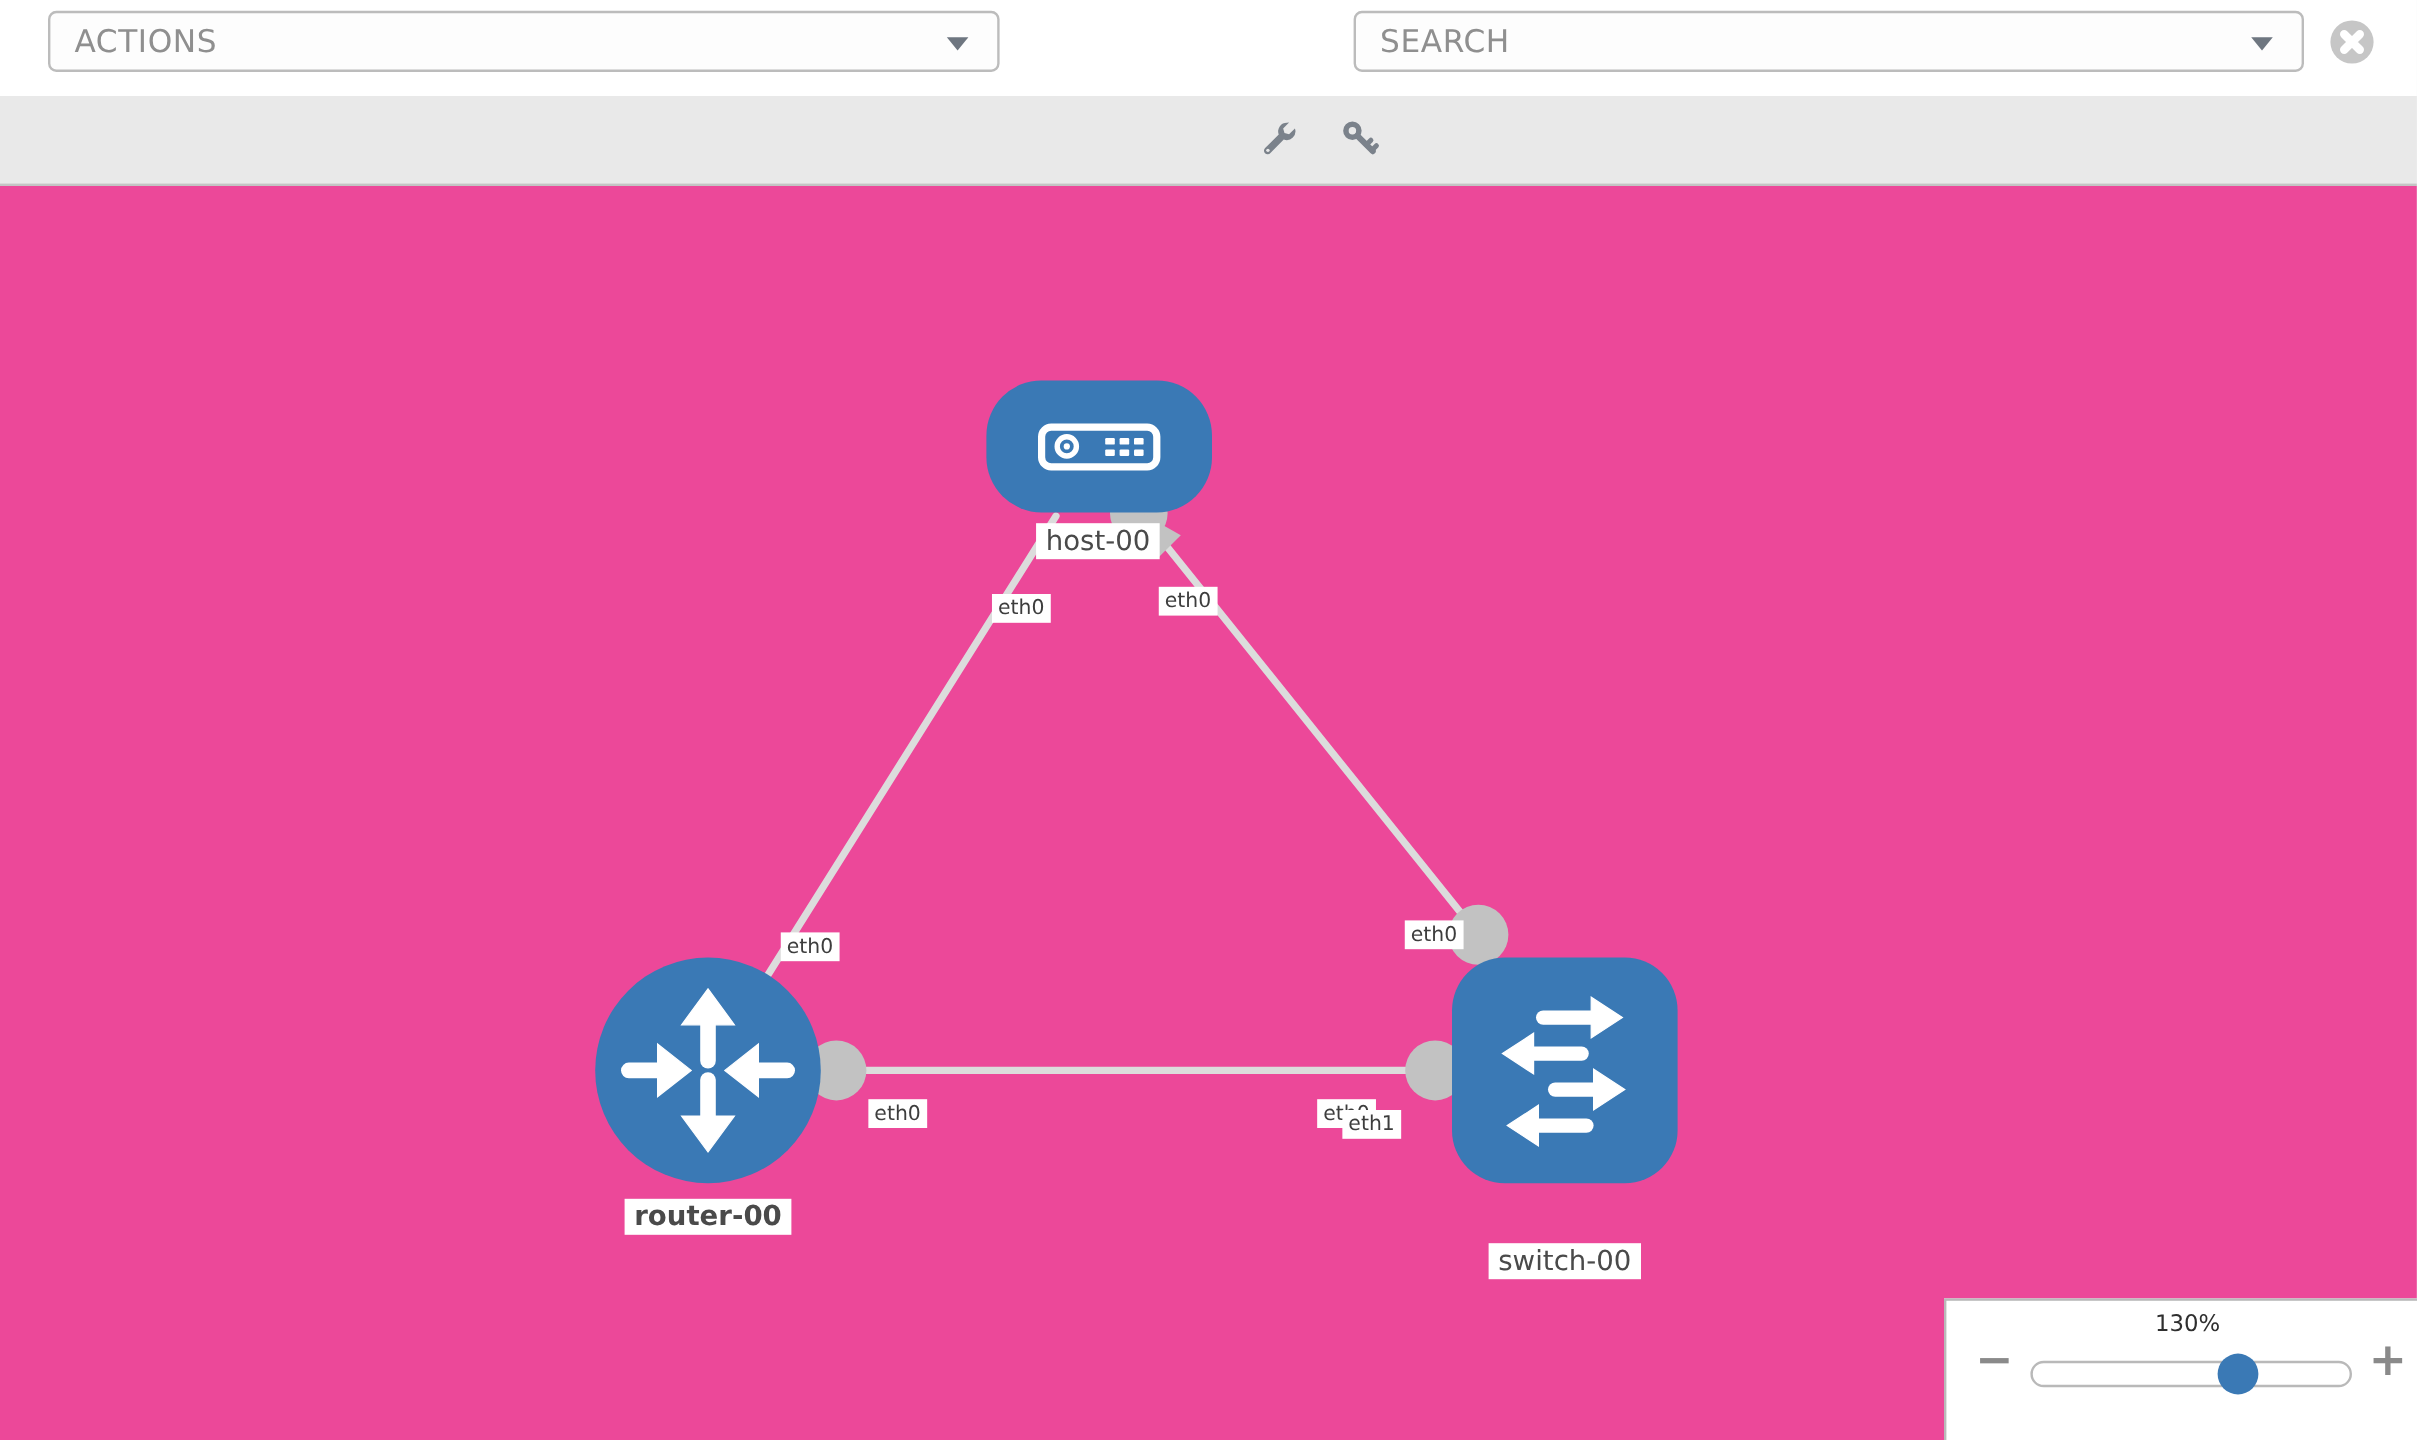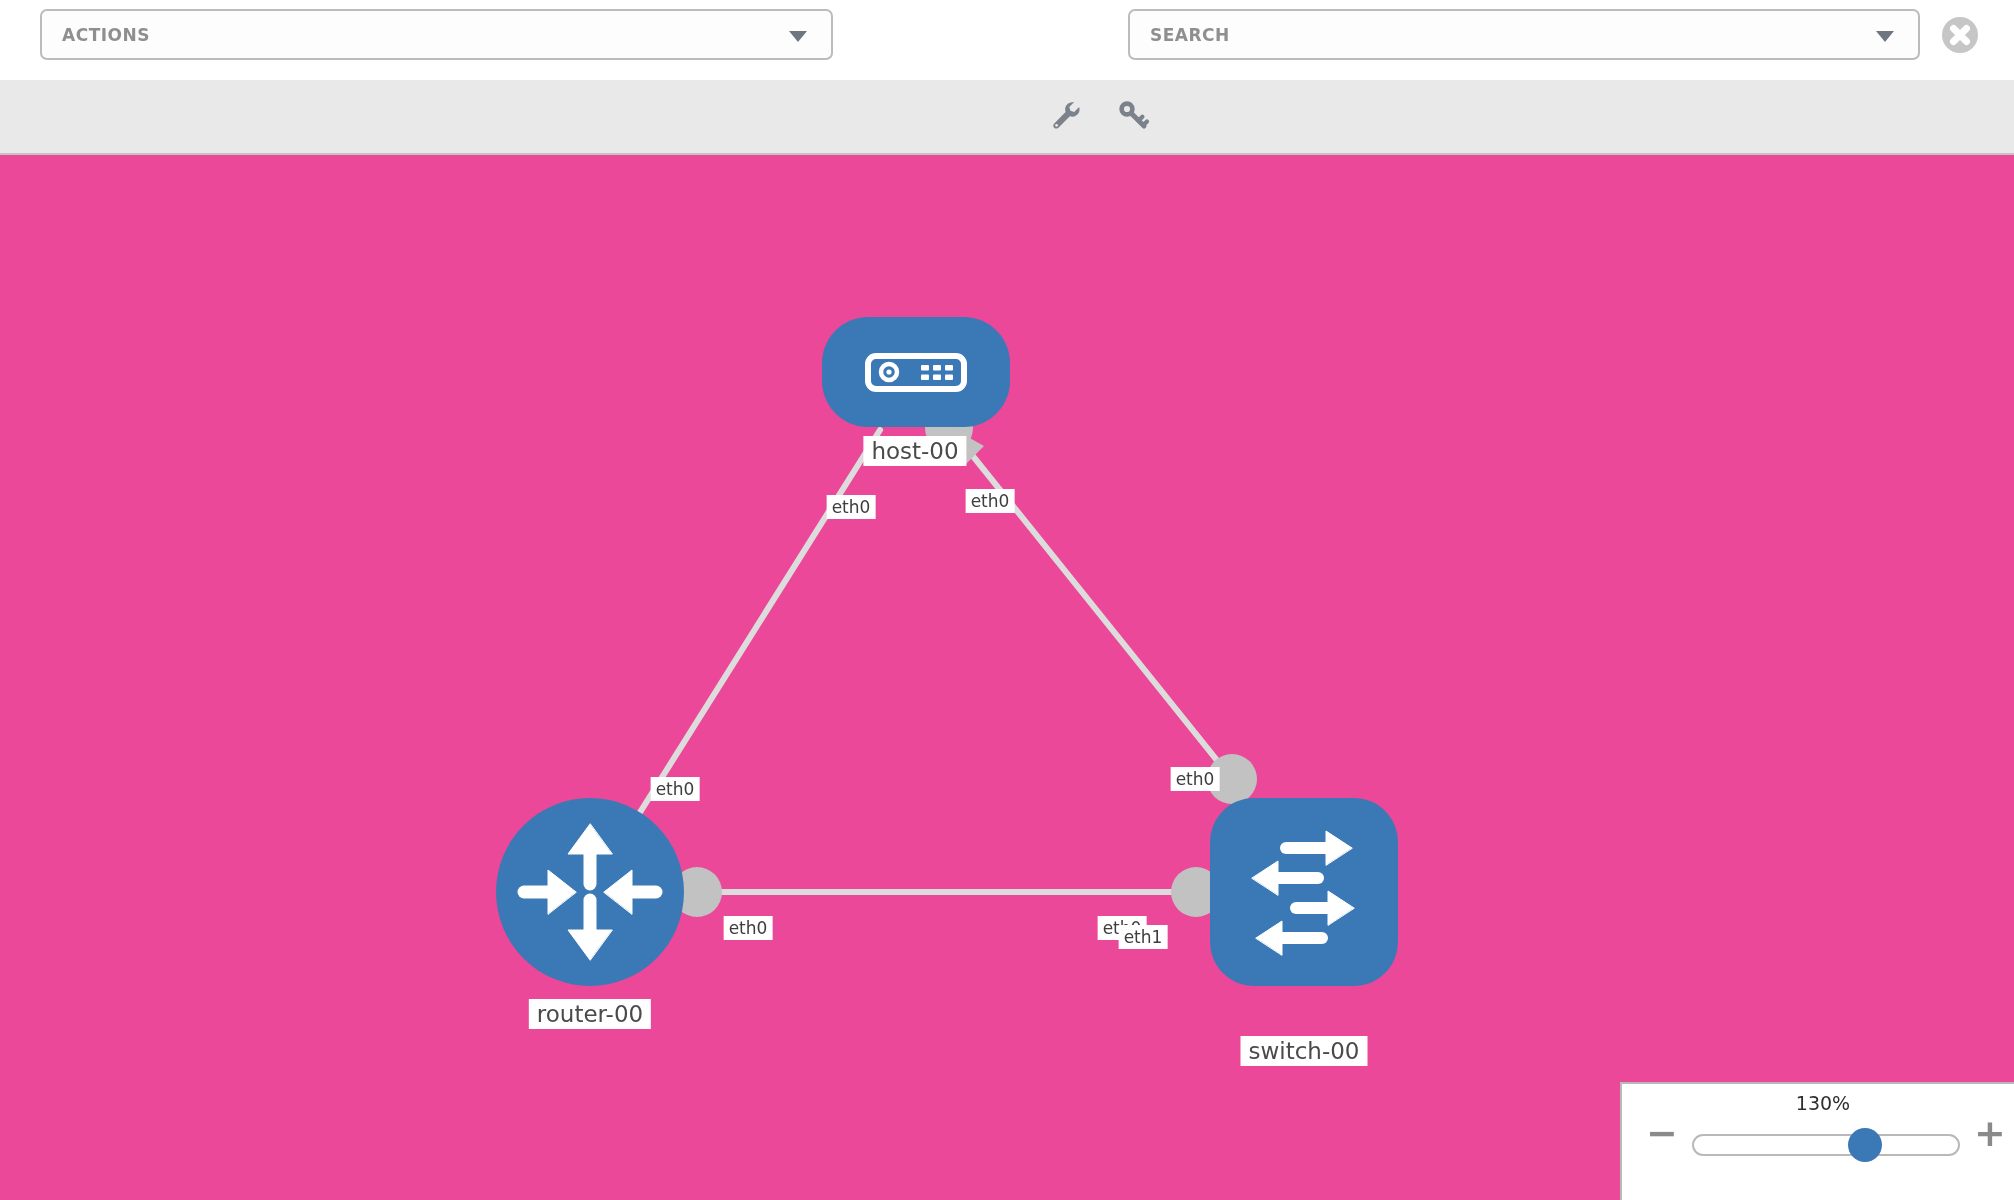--- a/index.html
+++ b/index.html
@@ -14,21 +14,21 @@
     color:#6a6a6a; letter-spacing:0.2px; }
   .close-btn { position:absolute; left:1941px; top:16px; width:38px; height:38px;
     cursor:pointer; }
 
   
   .toolbar { position:absolute; left:0; top:80px; width:2014px; height:75px;
     background:#e9e9e9; border-bottom:2px solid #c4c4c4; z-index:9; }
   .dropdown { position:absolute; top:9px; height:51px; background:#fdfdfd;
     border:2px solid #bcbcbc; border-radius:7px; display:flex; align-items:center;
     padding:0 20px; cursor:pointer; }
-  .dropdown-label { font-size:17px; color:#8f8f8f; letter-spacing:0.5px;font-weight:bold; }
+  .dropdown-label { font-size:26px; color:#8f8f8f; letter-spacing:0.5px; }
   .caret { position:absolute; right:24px; top:20px; width:0; height:0;
     border-left:9px solid transparent; border-right:9px solid transparent;
     border-top:11px solid #6e7680; }
   .tool-btn { position:absolute; top:94px; width:42px; height:42px; z-index:10;
     display:flex; align-items:center; justify-content:center; cursor:pointer; }
 
   
   .stage { position:absolute; left:0; top:155px; width:2014px; height:1045px;
     background:#ec4899; }
   .stage svg.graph { position:absolute; left:0; top:0; }
@@ -152,21 +152,21 @@
         <polygon points="1252,723 1278,706 1278,740" stroke-width="1"></polygon>
         <line x1="1296" y1="753" x2="1330" y2="753"></line>
         <polygon points="1354,753 1328,736 1328,770" stroke-width="1"></polygon>
         <line x1="1322" y1="783" x2="1280" y2="783"></line>
         <polygon points="1256,783 1282,766 1282,800" stroke-width="1"></polygon>
       </g>
     </g>
   </svg>
 
   <div class="chip" style="left:915px; top:296px;">host-00</div>
-  <div class="chip" style="left:590px; top:859px;">router-00</div>
+  <div class="chip" style="left:590px; top:859px;font-weight:bold;">router-00</div>
   <div class="chip" style="left:1304px; top:857px;margin-top:39px;">switch-00</div>
 
   <div class="chip small" style="left:675px; top:595px;">eth0</div>
   <div class="chip small" style="left:851px; top:313px;">eth0</div>
   <div class="chip small" style="left:1195px; top:585px;">eth0</div>
   <div class="chip small" style="left:990px; top:307px;">eth0</div>
   <div class="chip small" style="left:748px; top:734px;">eth0</div>
   <div class="chip small" style="left:1122px; top:734px; z-index:4;">eth0</div>
   <div class="chip small" style="left:1143px; top:743px; z-index:5;">eth1</div>
 </div>

